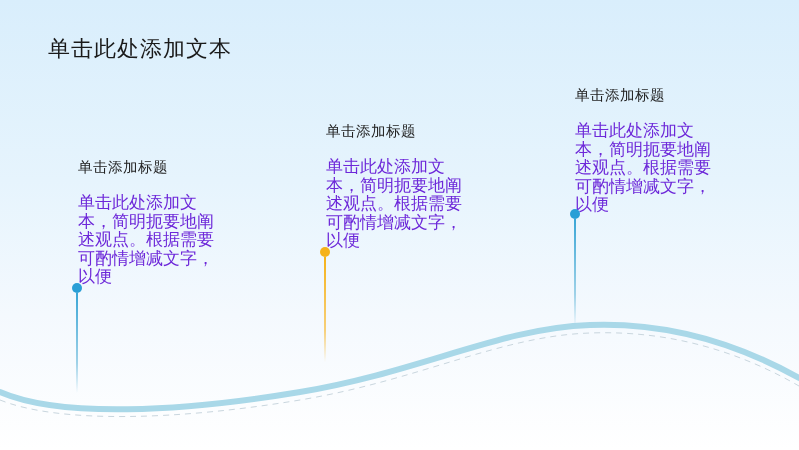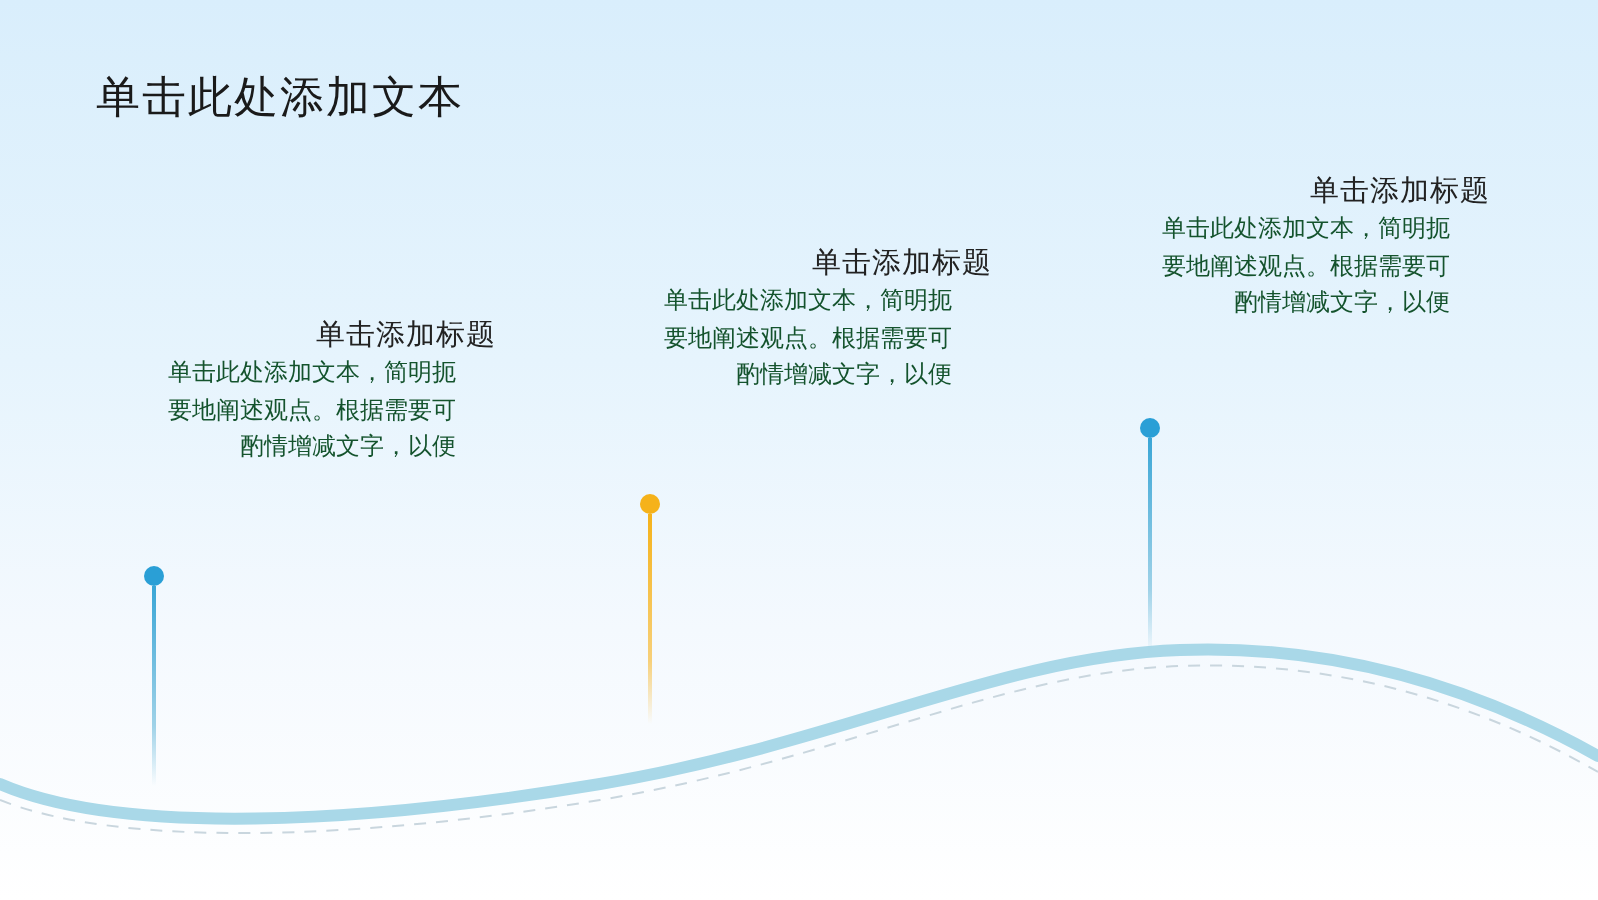--- a/index.html
+++ b/index.html
@@ -5,26 +5,26 @@
   html, body { margin: 0; padding: 0; }
   body {
     width: 799px; height: 450px; overflow: hidden; position: relative;
     font-family: "DejaVu Sans", "Liberation Sans", sans-serif;
     background: linear-gradient(180deg, #d9eefc 0%, #e6f4fd 40%, #f4f9fe 70%, #ffffff 100%);
   }
   .slide-title {
     position: absolute; left: 48px; top: 34px;
     font-size: 22px; color: #1a1a1a; letter-spacing: 1px; white-space: nowrap;
   }
-  .card { position: absolute; width: 170px; text-align: right; }
+  .card { position: absolute; width: 170px; }
   .card-title {
     font-size: 14.5px; color: #222; white-space: nowrap; letter-spacing: 0.5px;
   }
   .card-body {
-    font-size: 12px; line-height: 18.5px; color: #14532d;
+    margin-top: 16px; font-size: 17px; line-height: 18.5px; color: #6d28d9;
     width: 150px; word-break: break-all;
   }
   .pin { position: absolute; width: 10px; }
   .pin .dot {
     width: 10px; height: 10px; border-radius: 50%;
   }
   .pin .stem {
     width: 2px; margin-left: 4px;
   }
   svg.wave { position: absolute; left: 0; top: 0; }

